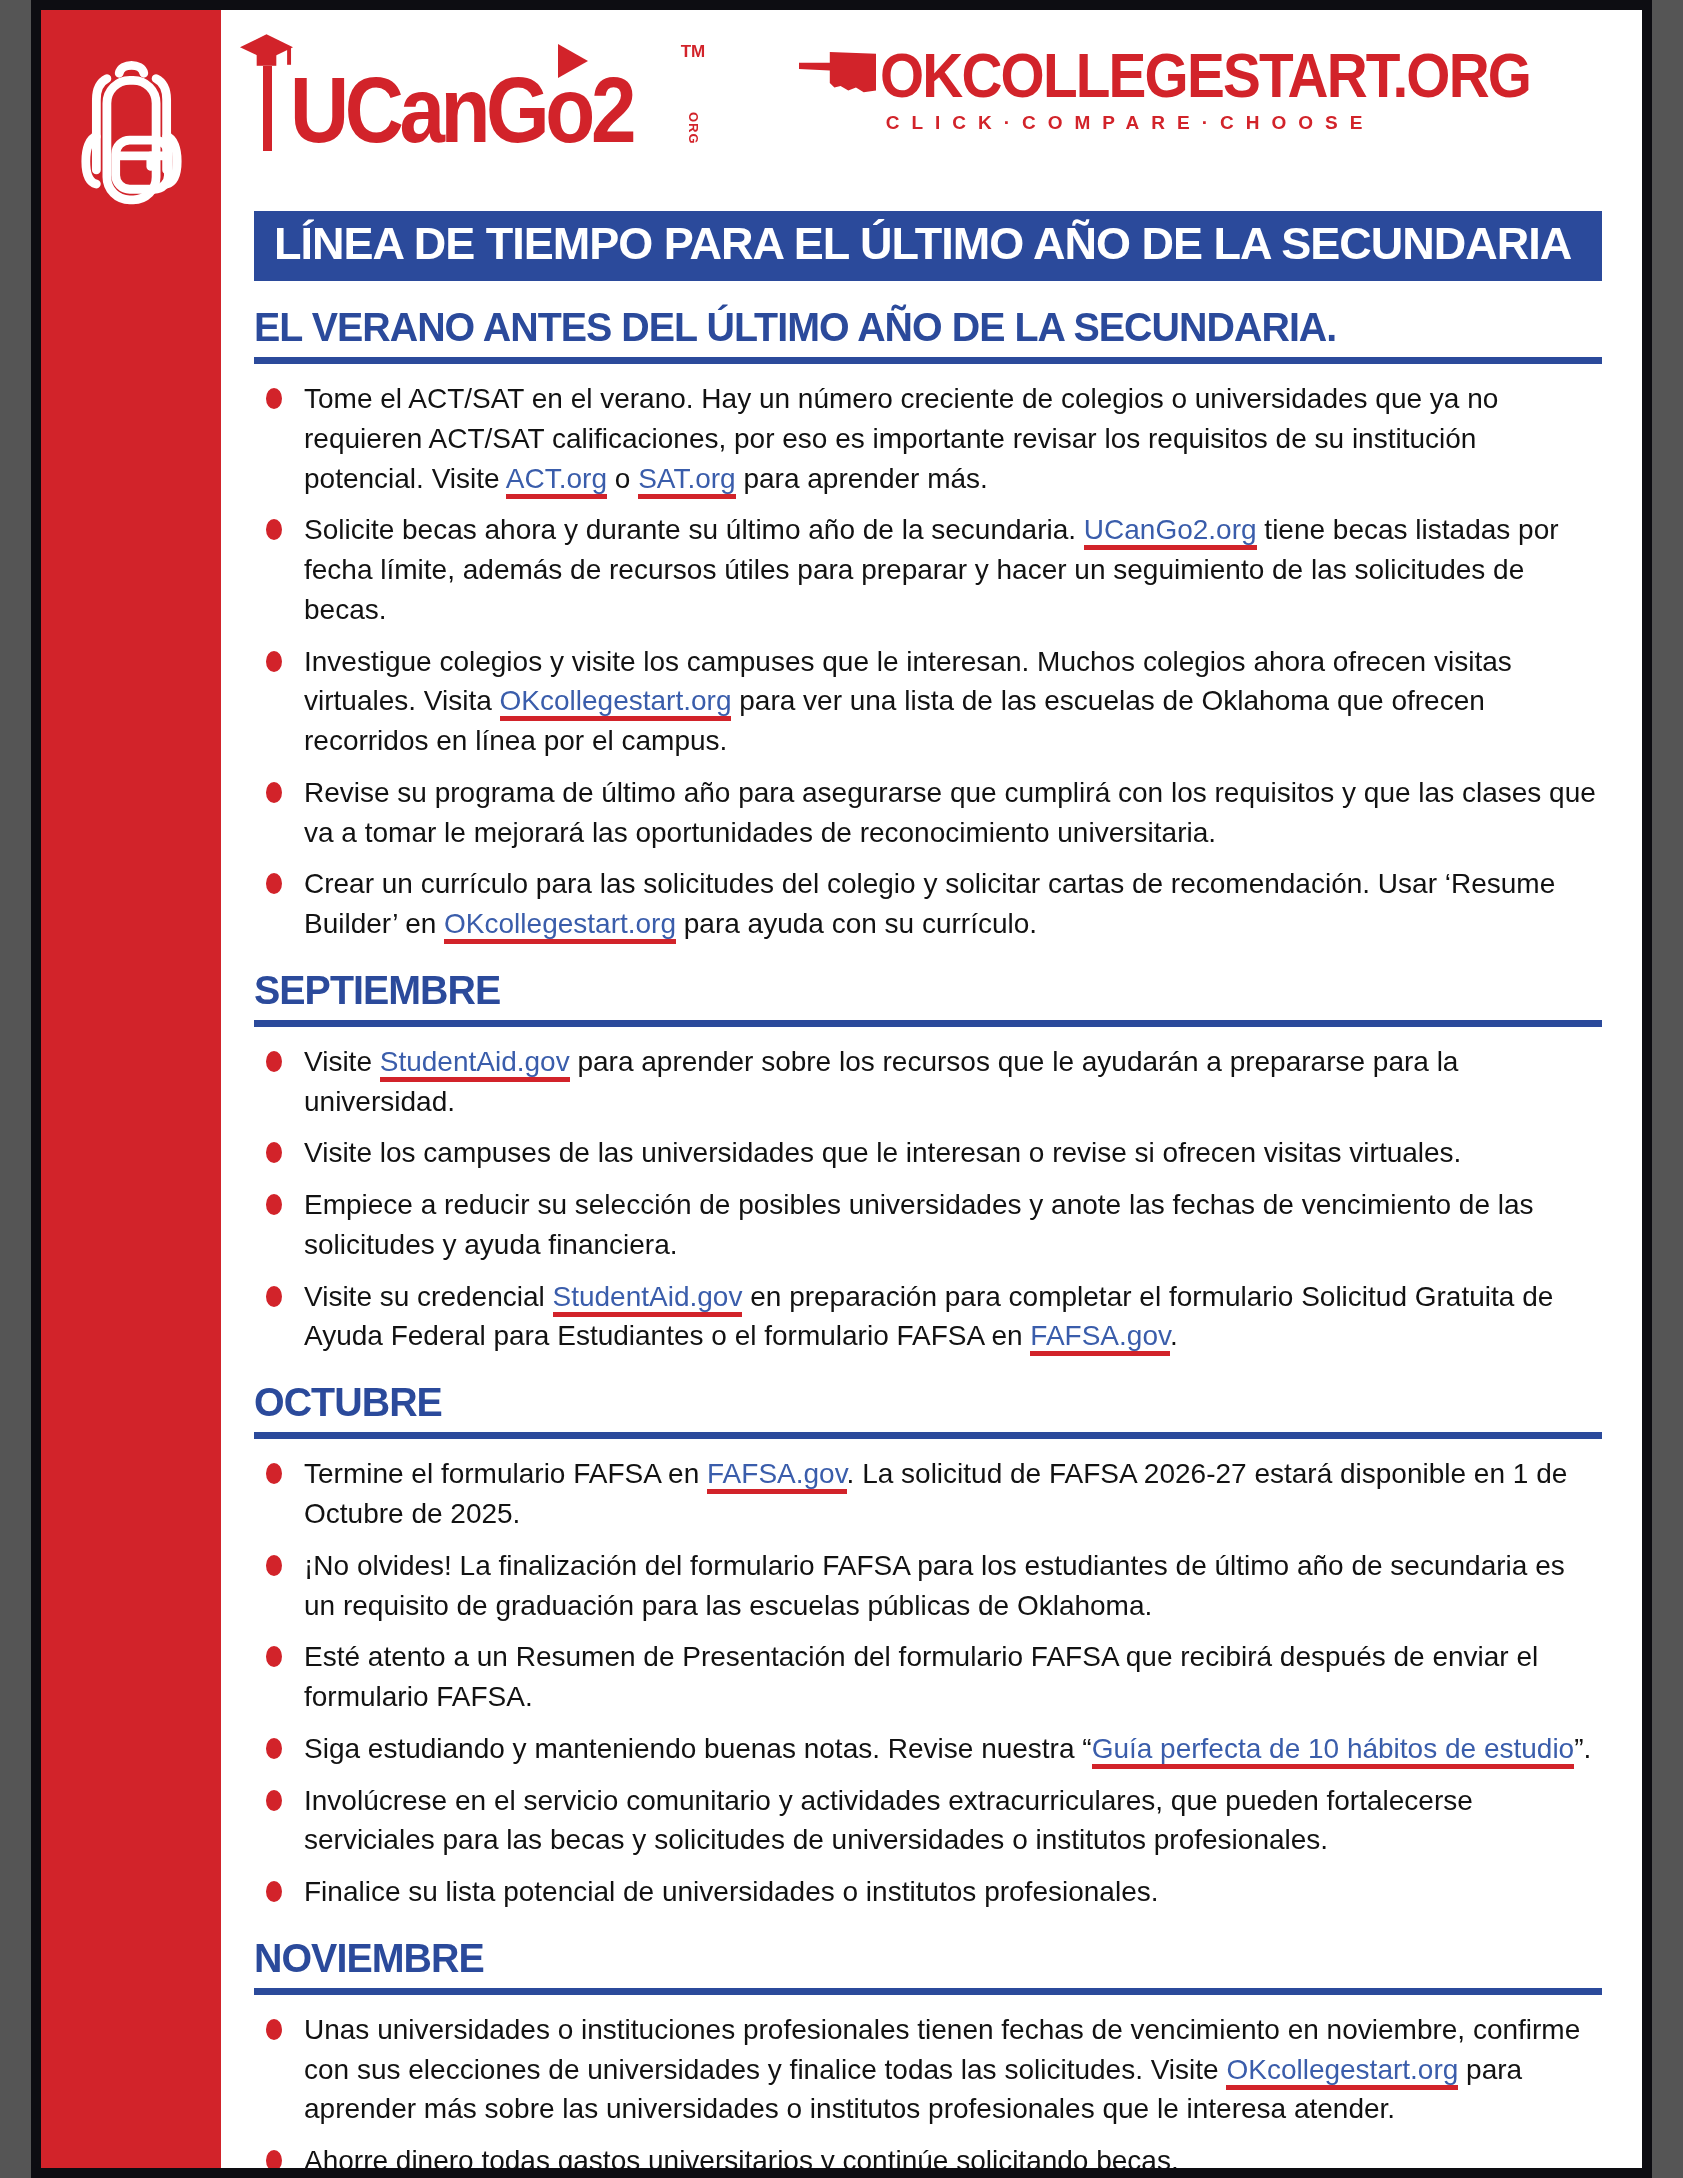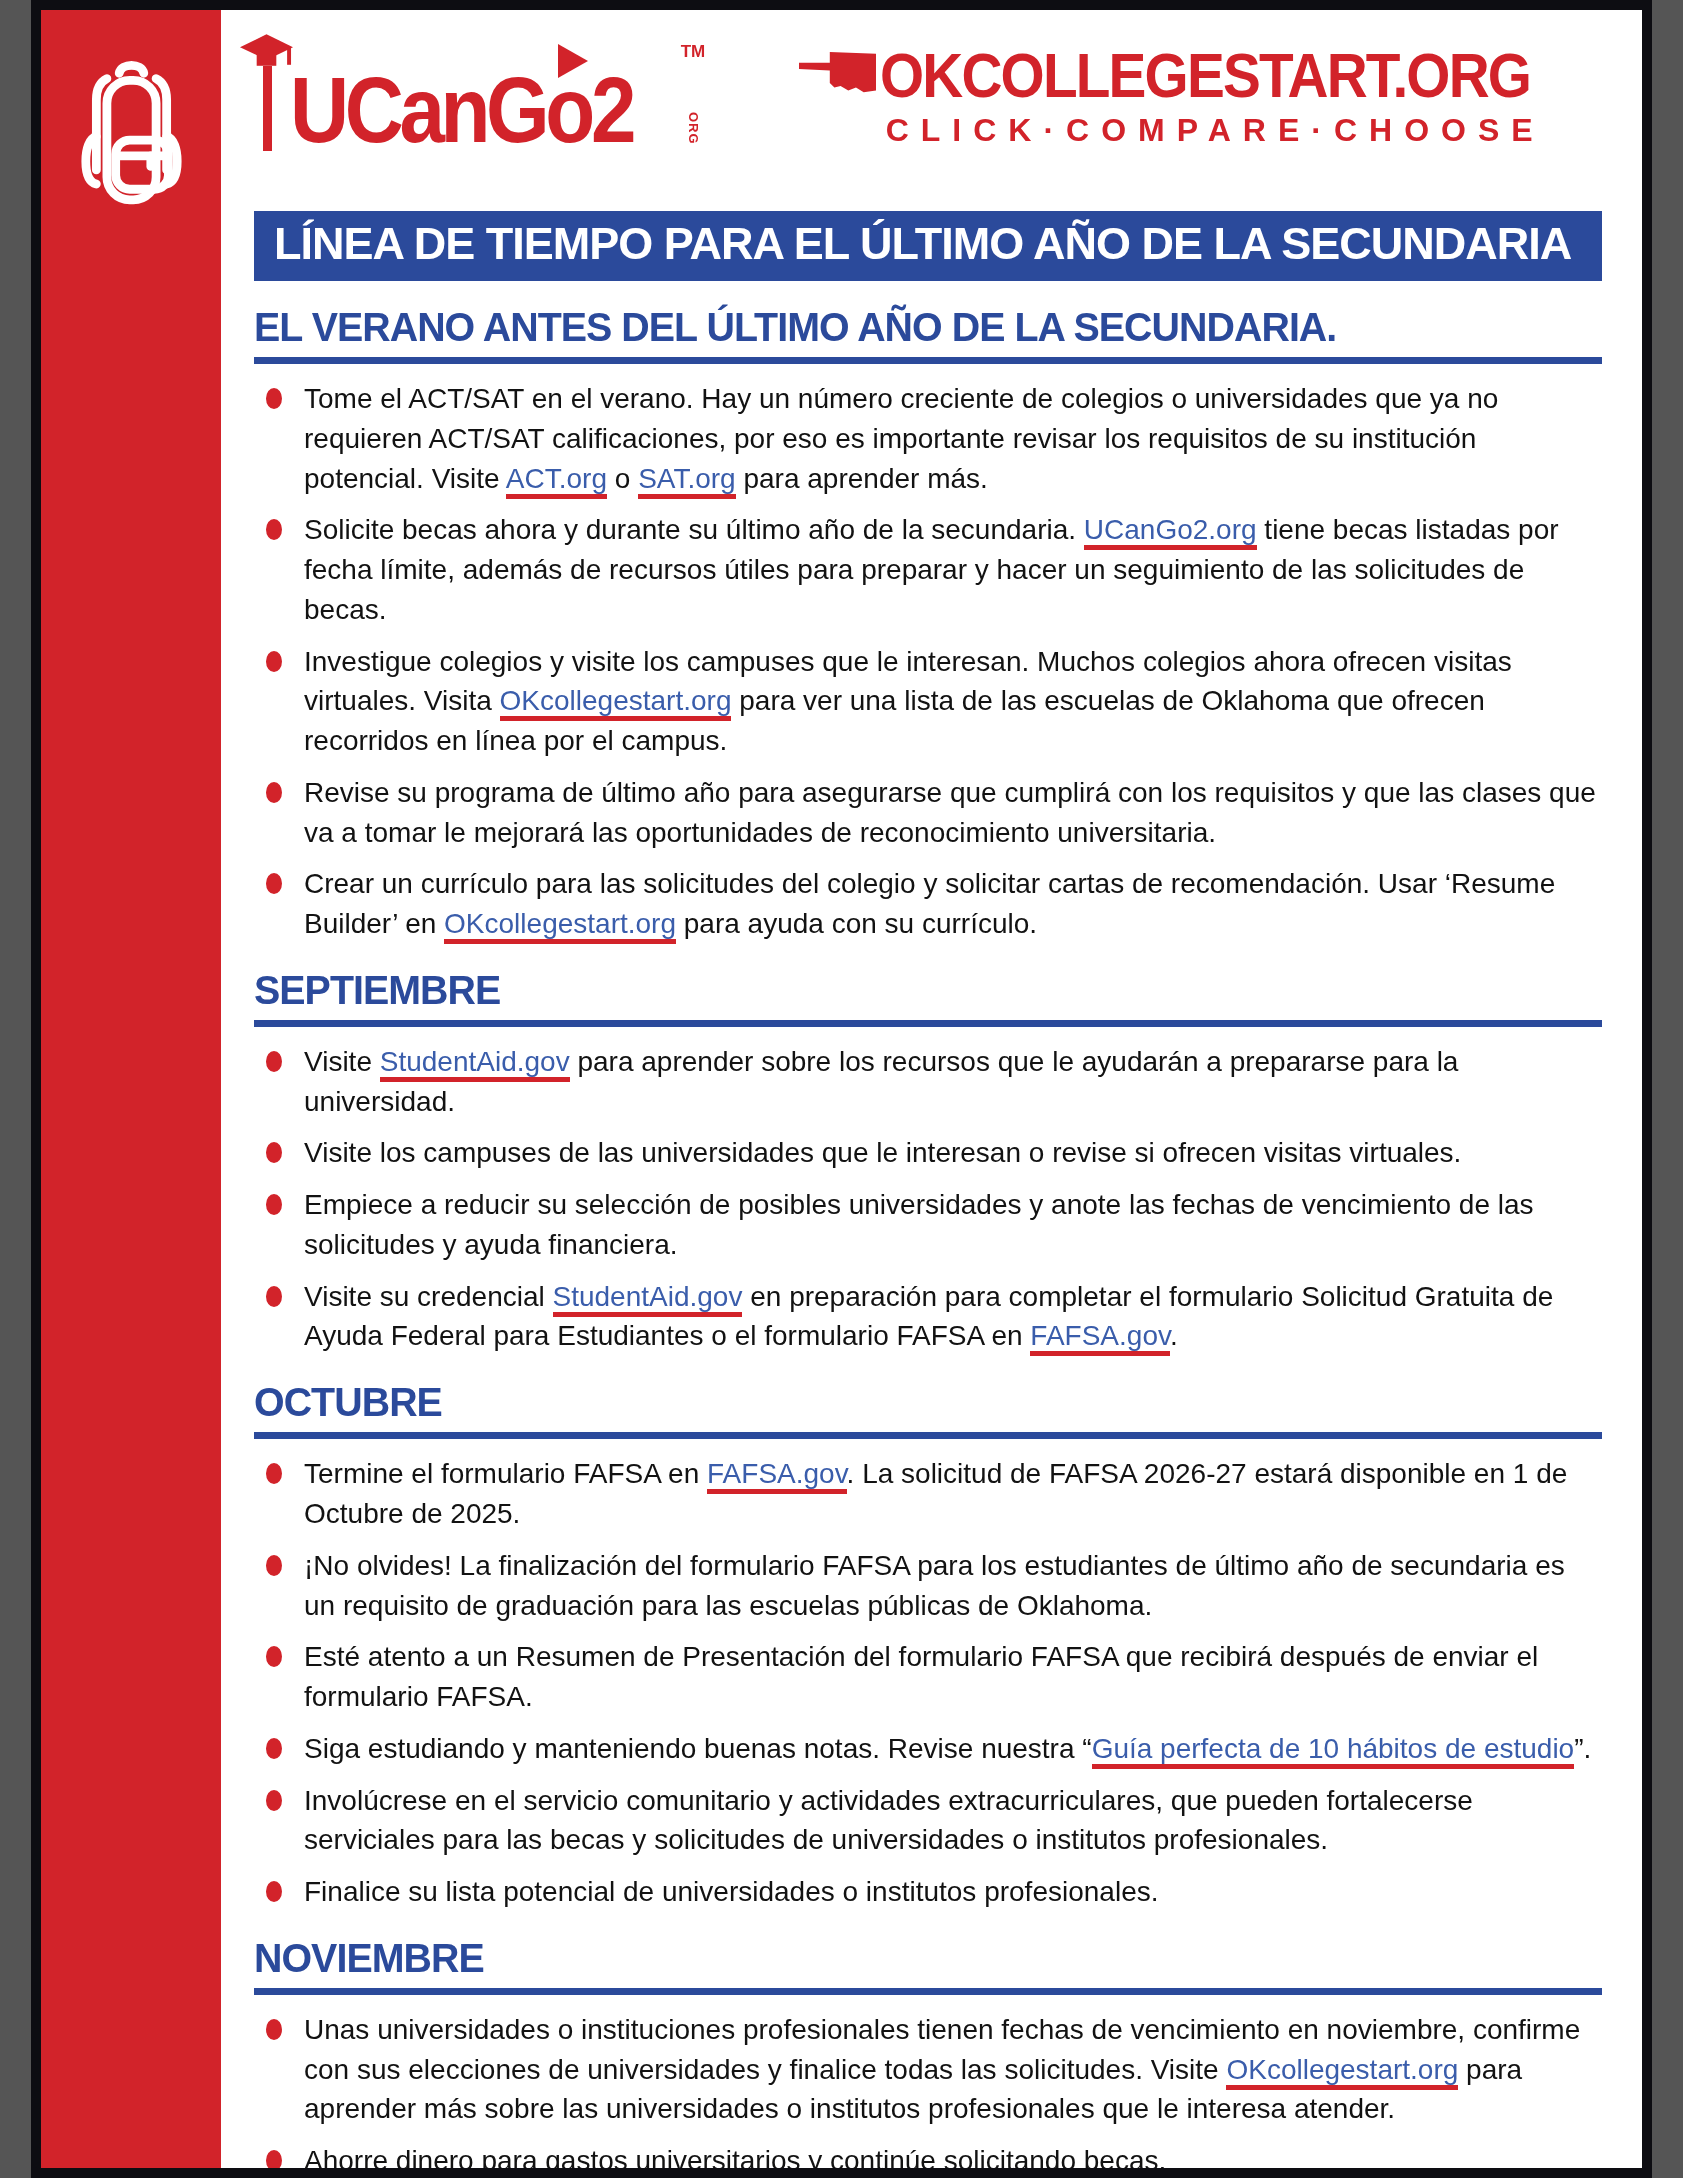--- a/index.html
+++ b/index.html
@@ -33,21 +33,21 @@
   .u2-endcol{display:flex;flex-direction:column;align-items:center;margin-left:2px;height:111px;gap:48px;}
   .u2-tm{font-size:17px;font-weight:bold;letter-spacing:0;}
   .u2-org{font-size:13px;font-weight:bold;writing-mode:vertical-rl;letter-spacing:1px;line-height:1;margin:2px 0;}
   .u2-dot{width:12px;height:12px;background:var(--red);margin-top:auto;}
 
   .okcs{display:flex;align-items:flex-start;color:var(--red);margin-top:10px;}
   .ok-state{width:77px;height:51px;margin-right:4px;margin-top:6px;}
   .okcs-stack{display:flex;flex-direction:column;}
   .okcs-text{font-size:63px;font-weight:bold;letter-spacing:-2px;line-height:.95;
     transform:scaleX(.9);transform-origin:left top;white-space:nowrap;}
-  .okcs-tagline{font-size:32px;font-weight:bold;letter-spacing:12px;margin-top:6px;padding-left:6px;white-space:nowrap;}
+  .okcs-tagline{font-size:19px;font-weight:bold;letter-spacing:12px;margin-top:6px;padding-left:6px;white-space:nowrap;}
 
   
   .banner{
     margin-top:38px;background:var(--blue);color:#fff;
     font-size:45px;font-weight:bold;letter-spacing:-1px;
     padding:7px 20px 11px 20px;white-space:nowrap;
   }
   .section-heading{
     color:var(--blue);font-size:41px;font-weight:bold;letter-spacing:-1px;
     margin-top:24px;line-height:1.1;transform:scaleX(.96);transform-origin:left;
@@ -152,21 +152,21 @@
             <li><span>Siga estudiando y manteniendo buenas notas. Revise nuestra “</span><a class="lnk" href="#">Guía perfecta de 10 hábitos de estudio</a><span>”.</span></li>
             <li><span>Involúcrese en el servicio comunitario y actividades extracurriculares, que pueden fortalecerse serviciales para las becas y solicitudes de universidades o institutos profesionales.</span></li>
             <li><span>Finalice su lista potencial de universidades o institutos profesionales.</span></li>
           </ul>
         </section>
         <section>
           <h2 class="section-heading">NOVIEMBRE</h2>
           <div class="rule"></div>
           <ul class="bullets">
             <li><span>Unas universidades o instituciones profesionales tienen fechas de vencimiento en noviembre, confirme con sus elecciones de universidades y finalice todas las solicitudes. Visite </span><a class="lnk" href="#">OKcollegestart.org</a><span> para aprender más sobre las universidades o institutos profesionales que le interesa atender.</span></li>
-            <li><span>Ahorre dinero para gastos universitarios y continúe solicitando becas.</span></li>
+            <li><span>Ahorre dinero todas gastos universitarios y continúe solicitando becas.</span></li>
             <li><span>Asegúrese de que las calificaciones de sus exámenes oficiales fueron mandadas a sus universidades prospectivas.</span></li>
           </ul>
         </section>
       </div>
 
   </div>
 </div>
 
 
 </body></html>

